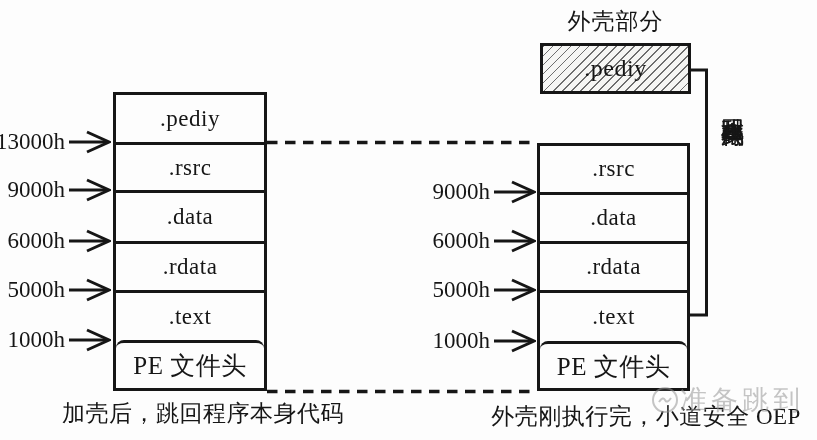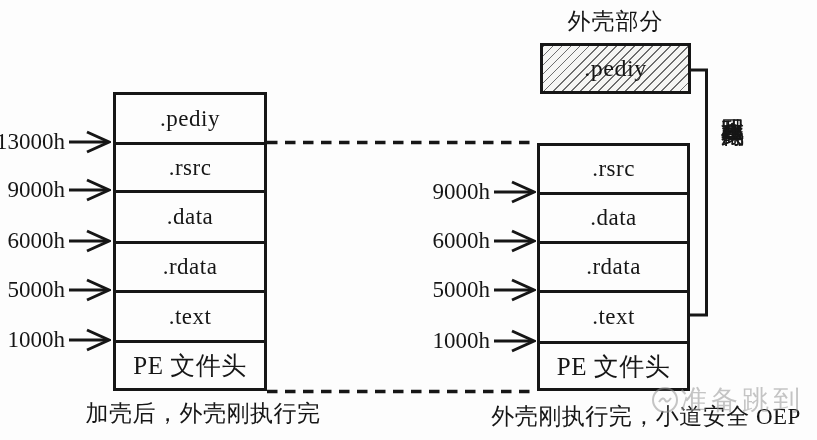--- a/index.html
+++ b/index.html
@@ -29,21 +29,21 @@
   .section {
     position: absolute;
     left: 0; width: 100%;
     display: flex;
     align-items: center;
     justify-content: center;
     font-size: 23px;
     letter-spacing: 0.5px;
   }
   .section.divided { border-top: 3px solid #161616; }
-  .section.cjk { font-size: 25px; }
+  .section.cjk { font-size: 25px; border-radius: 8px; }
   
   #lb-s0 { top: 0;     height: 47px; }
   #lb-s1 { top: 47px;  height: 48px; }
   #lb-s2 { top: 95px;  height: 51px; }
   #lb-s3 { top: 146px; height: 49px; }
   #lb-s4 { top: 195px; height: 50px; }
   #lb-s5 { top: 245px; height: 48px; }
   
   #rb-s0 { top: 0;     height: 46px; }
   #rb-s1 { top: 46px;  height: 49px; }
@@ -233,21 +233,21 @@
     </svg>
   </div>
   <div class="addr-row addr-right" id="addr-1000R">
     <span class="addr-label">1000h</span>
     <svg width="42" height="24" viewBox="0 0 42 24">
       <line x1="0" y1="12" x2="38" y2="12" stroke="#161616" stroke-width="3"></line>
       <polyline points="18,2 40,12 18,22" fill="none" stroke="#161616" stroke-width="3"></polyline>
     </svg>
   </div>
 
-  <div class="caption" id="caption-left">加壳后，外壳刚执行完</div>
+  <div class="caption" id="caption-left">加壳后，跳回程序本身代码</div>
   <div class="caption" id="caption-right">外壳刚执行完，小道安全 OEP</div>
 
   <div id="watermark">
     <svg width="30" height="30" viewBox="0 0 30 30">
       <circle cx="15" cy="15" r="12" fill="rgba(255,255,255,0.15)" stroke="#969696" stroke-width="2"></circle>
       <path d="M9 17 Q13 11 15 15 Q17 19 21 13" fill="none" stroke="#969696" stroke-width="2"></path>
     </svg>
     <span class="wm-text">准备跳到</span>
   </div>
 

